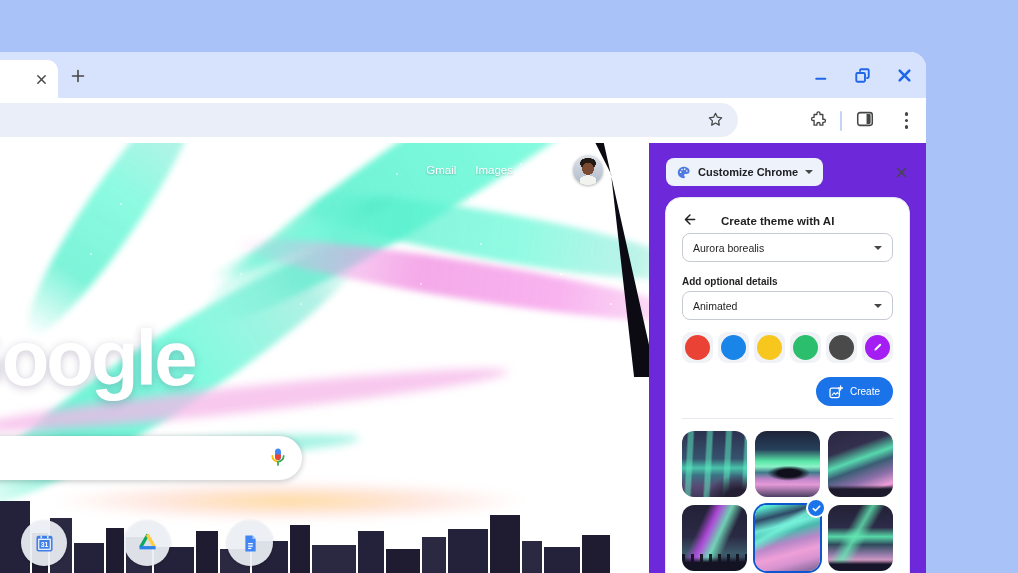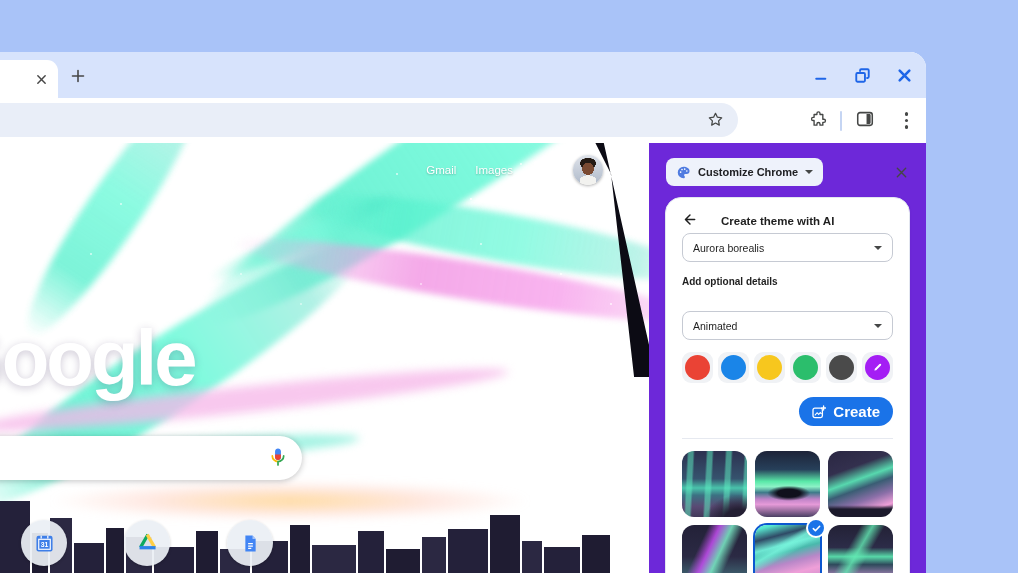--- a/index.html
+++ b/index.html
@@ -117,32 +117,32 @@
   .card{position:absolute;left:16px;right:16px;top:54px;height:430px;background:#fff;
     border:1px solid #E2E6F0;border-radius:16px;box-shadow:0 1px 3px rgba(60,64,90,.08);
     padding:15px 16px;box-sizing:border-box}
   .back-row{display:flex;align-items:center;gap:24px;height:16px}
   .back-row .title{font-size:11.5px;font-weight:bold;color:#1F1F1F}
   .select{height:29px;border:1px solid #C6CAD3;border-radius:8px;background:#fff;
     display:flex;align-items:center;padding:0 10px;box-sizing:border-box;font-size:10.5px;color:#1F1F1F}
   .select .caret{margin-left:auto}
   .prompt-select{margin-top:4px}
   .details-label{margin-top:14px;font-size:10px;font-weight:bold;color:#1F1F1F}
-  .sel-row{margin-top:24px;display:flex;gap:8px}
+  .sel-row{margin-top:4px;display:flex;gap:8px}
   .sel-row .select:first-child{width:102px}
   .sel-row .select:last-child{flex:1}
   .swatches{margin-top:12px;display:flex;justify-content:space-between}
   .swatch{width:31px;height:31px;border-radius:9px;background:#F0F2F5;position:relative;
     display:flex;align-items:center;justify-content:center}
   .swatch i{display:block;width:25px;height:25px;border-radius:50%}
   .swatch svg{position:absolute}
   .create-row{margin-top:14px;display:flex;justify-content:flex-end}
   .create-btn{height:29px;padding:0 13px;border-radius:15px;background:#1A73E8;
     display:flex;align-items:center;gap:7px}
-  .create-btn span{color:#fff;font-size:15px;font-weight:bold}
+  .create-btn span{color:#fff;font-size:10px;font-weight:normal}
   .divider{margin-top:12px;border-top:1px solid #E6E9F0}
   .thumbs{margin-top:12px;display:grid;grid-template-columns:repeat(3,1fr);gap:8px}
   .thumb{position:relative;height:66px;border-radius:12px}
   .thumb .art{position:absolute;inset:0;border-radius:12px;overflow:hidden}
   .thumb.selected .art{box-shadow:0 0 0 2px #0B57D0}
   .badge{display:none;position:absolute;top:-7px;right:-6px;width:16px;height:16px;border-radius:50%;
     background:#1A73E8;border:2px solid #fff;align-items:center;justify-content:center;z-index:2}
   .thumb.selected .badge{display:flex}
   
   .t1 .art{background-image:

